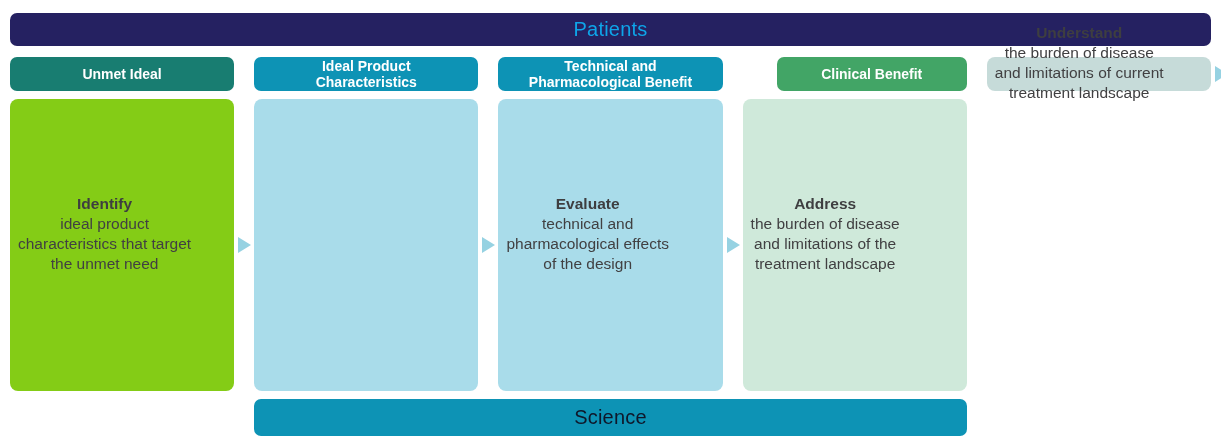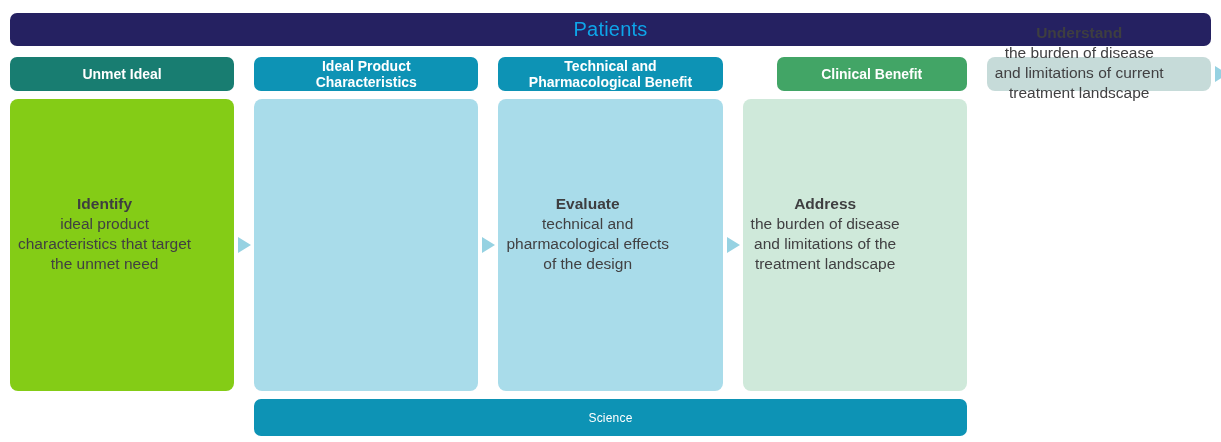--- a/index.html
+++ b/index.html
@@ -76,22 +76,22 @@
     width: 0;
     height: 0;
     border-top: 8px solid transparent;
     border-bottom: 8px solid transparent;
     border-left: 13px solid #96d2e2;
   }
   .science-bar {
     grid-column: 2 / 5;
     grid-row: 3;
     border-radius: 7px;
-    color: #ffffff;
-    font-size: 12px;
+    color: #0f172a;
+    font-size: 20px;
     display: flex;
     align-items: center;
     justify-content: center;
     letter-spacing: 0.2px;
   }
 </style>
 </head>
 <body>
 
 <div class="page">

